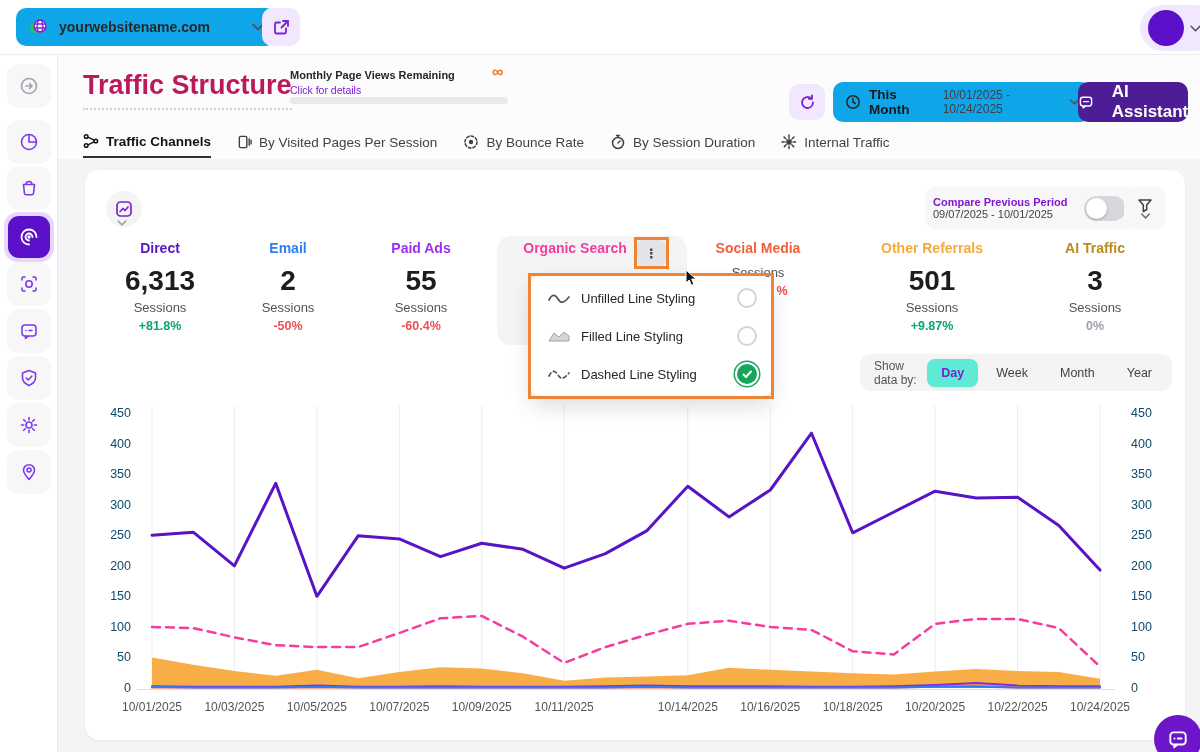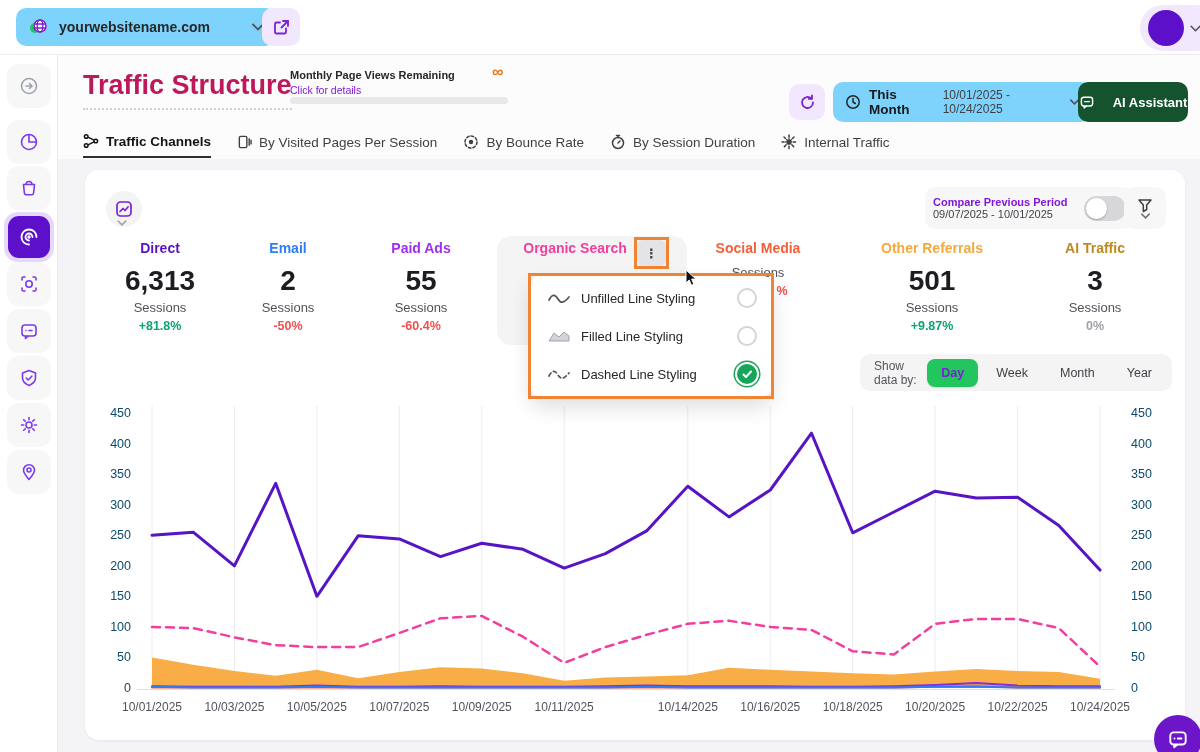--- a/index.html
+++ b/index.html
@@ -2,21 +2,21 @@
 <html><head>
 <meta charset="utf-8">
 <style>
   html,body{margin:0;padding:0;}
   body{font-family:"Liberation Sans","DejaVu Sans",sans-serif;background:#fff;}
   #screen{position:relative;width:1200px;height:752px;overflow:hidden;background:#f4f4f6;}
   .abs{position:absolute;}
   svg{display:block;}
   
   #topbar{left:0;top:0;width:1200px;height:54px;background:#fff;border-bottom:1px solid #ececef;z-index:30;}
-  .pill{background:#7dd3fc;border-radius:10px;display:flex;align-items:center;}
+  .pill{background:#0ea5e9;border-radius:10px;display:flex;align-items:center;}
   #site-pill{left:16px;top:8px;width:236px;height:38px;padding:0 12px;gap:9px;}
   #site-pill .site{font-size:14px;font-weight:700;color:#27272a;flex:1;}
   .iconbtn{background:#f2e8fd;border-radius:10px;display:flex;align-items:center;justify-content:center;color:#7b22d3;}
   #ext-btn{left:262px;top:8px;width:38px;height:38px;}
   #avatar-wrap{left:1140px;top:5px;width:70px;height:46px;background:#f2e8fd;border-radius:23px;display:flex;align-items:center;padding-left:8px;gap:6px;}
   #avatar{width:36px;height:36px;border-radius:50%;background:#5c10c9;}
   
   #sidebar{left:0;top:54px;width:57px;height:698px;background:#fff;border-right:1px solid #ebebee;z-index:20;}
   .side-item{position:absolute;left:7px;width:44px;height:44px;border-radius:12px;background:#f7f7f8;display:flex;align-items:center;justify-content:center;color:#7c3aed;}
   .side-item.gray{color:#9ca3af;}
@@ -26,21 +26,21 @@
   #headzone{left:57px;top:54px;width:1143px;height:105px;background:#fcfcfd;z-index:5;}
   #page-title{left:83px;top:70px;font-size:27px;font-weight:700;color:#be185d;border-bottom:2px dotted #cfcfd4;padding-bottom:7px;}
   #mpv-label{left:290px;top:69px;font-size:11px;font-weight:700;color:#27272a;}
   #mpv-link{left:290px;top:84px;font-size:10.5px;font-weight:500;color:#8018d8;}
   #mpv-inf{left:492px;top:63px;font-size:16px;font-weight:700;color:#f07316;}
   #mpv-bar{left:290px;top:97px;width:218px;height:7px;border-radius:4px;background:#e9e9ec;}
   #refresh-btn{left:789px;top:84px;width:36px;height:36px;}
   #period-pill{left:833px;top:82px;width:234px;height:40px;padding:0 12px;gap:8px;}
   #period-pill .plabel{font-size:13.5px;font-weight:700;color:#18181b;}
   #period-pill .prange{font-size:12px;color:#3f3f46;}
-  #ai-btn{left:1078px;top:82px;width:110px;height:40px;border-radius:10px;background:#14532d;color:#fff;display:flex;align-items:center;justify-content:center;gap:18px;font-size:13px;font-weight:700;}
+  #ai-btn{left:1078px;top:82px;width:110px;height:40px;border-radius:10px;background:#4c1d95;color:#fff;display:flex;align-items:center;justify-content:center;gap:18px;font-size:17px;font-weight:700;}
   
   #tabs{left:83px;top:127px;display:flex;gap:26px;align-items:center;height:30px;z-index:6;}
   .tab{display:flex;align-items:center;gap:7px;font-size:13.5px;color:#3f3f46;height:30px;}
   .tab.active{color:#141417;font-weight:700;border-bottom:2px solid #2d2d33;}
   #tabline{left:57px;top:158px;width:1143px;height:1px;background:#e7e7ea;}
   
   #card{left:85px;top:170px;width:1100px;height:570px;background:#fff;border-radius:14px;box-shadow:0 1px 3px rgba(0,0,0,.06);z-index:8;}
   #card-icon{left:21px;top:21px;width:36px;height:36px;border-radius:50%;background:#f4f4f5;display:flex;align-items:center;justify-content:center;color:#7b22d3;}
   #card-icon-chev{left:32px;top:50px;color:#a1a1aa;}
   #card-title{left:64px;top:29px;font-size:15px;font-weight:700;color:#27272a;border-bottom:1.5px dotted #cfcfd4;padding-bottom:5px;}
@@ -64,21 +64,21 @@
   #menu{left:446px;top:106px;width:240px;height:120px;background:#fff;border-radius:8px;box-shadow:0 10px 22px rgba(0,0,0,.14);z-index:13;}
   .menu-row{position:absolute;left:0;width:240px;height:40px;display:flex;align-items:center;padding:0 14px 0 16px;box-sizing:border-box;gap:10px;}
   .menu-row .mlabel{font-size:13px;color:#27272a;flex:1;}
   .radio{width:20px;height:20px;border-radius:50%;border:2px solid #d4d4d8;box-sizing:border-box;background:#fff;flex:none;}
   .radio.checked{border:none;background:#16a65a;display:flex;align-items:center;justify-content:center;box-shadow:0 0 0 2px #fff,0 0 0 3.5px #1fa45c;}
   #cursor{left:600px;top:99px;z-index:16;}
   
   #showdata{left:775px;top:184px;width:312px;height:37px;background:#f4f4f5;border-radius:10px;display:flex;align-items:center;padding:0 6px 0 14px;box-sizing:border-box;gap:4px;z-index:9;}
   #showdata .sd-label{font-size:12px;color:#52525b;margin-right:6px;}
   .sd-opt{font-size:12.5px;color:#3f3f46;padding:7px 14px;border-radius:8px;}
-  .sd-opt.selected{background:#22c55e;color:#7b22d3;font-weight:700;box-shadow:0 1px 2px rgba(0,0,0,.08);}
+  .sd-opt.selected{background:#5eead4;color:#7b22d3;font-weight:700;box-shadow:0 1px 2px rgba(0,0,0,.08);}
   
   .ylab{position:absolute;width:34px;font-size:12.5px;color:#0c4a6e;transform:translateY(-50%);}
   .ylab.left{text-align:right;}
   .xlab{position:absolute;font-size:12px;color:#52525b;transform:translateX(-50%);white-space:nowrap;}
   #fab{left:1154px;top:715px;width:48px;height:48px;border-radius:50%;background:#6d16c9;display:flex;align-items:center;justify-content:center;color:#fff;z-index:40;}
 </style>
 </head>
 <body>
 
 <div id="screen">

